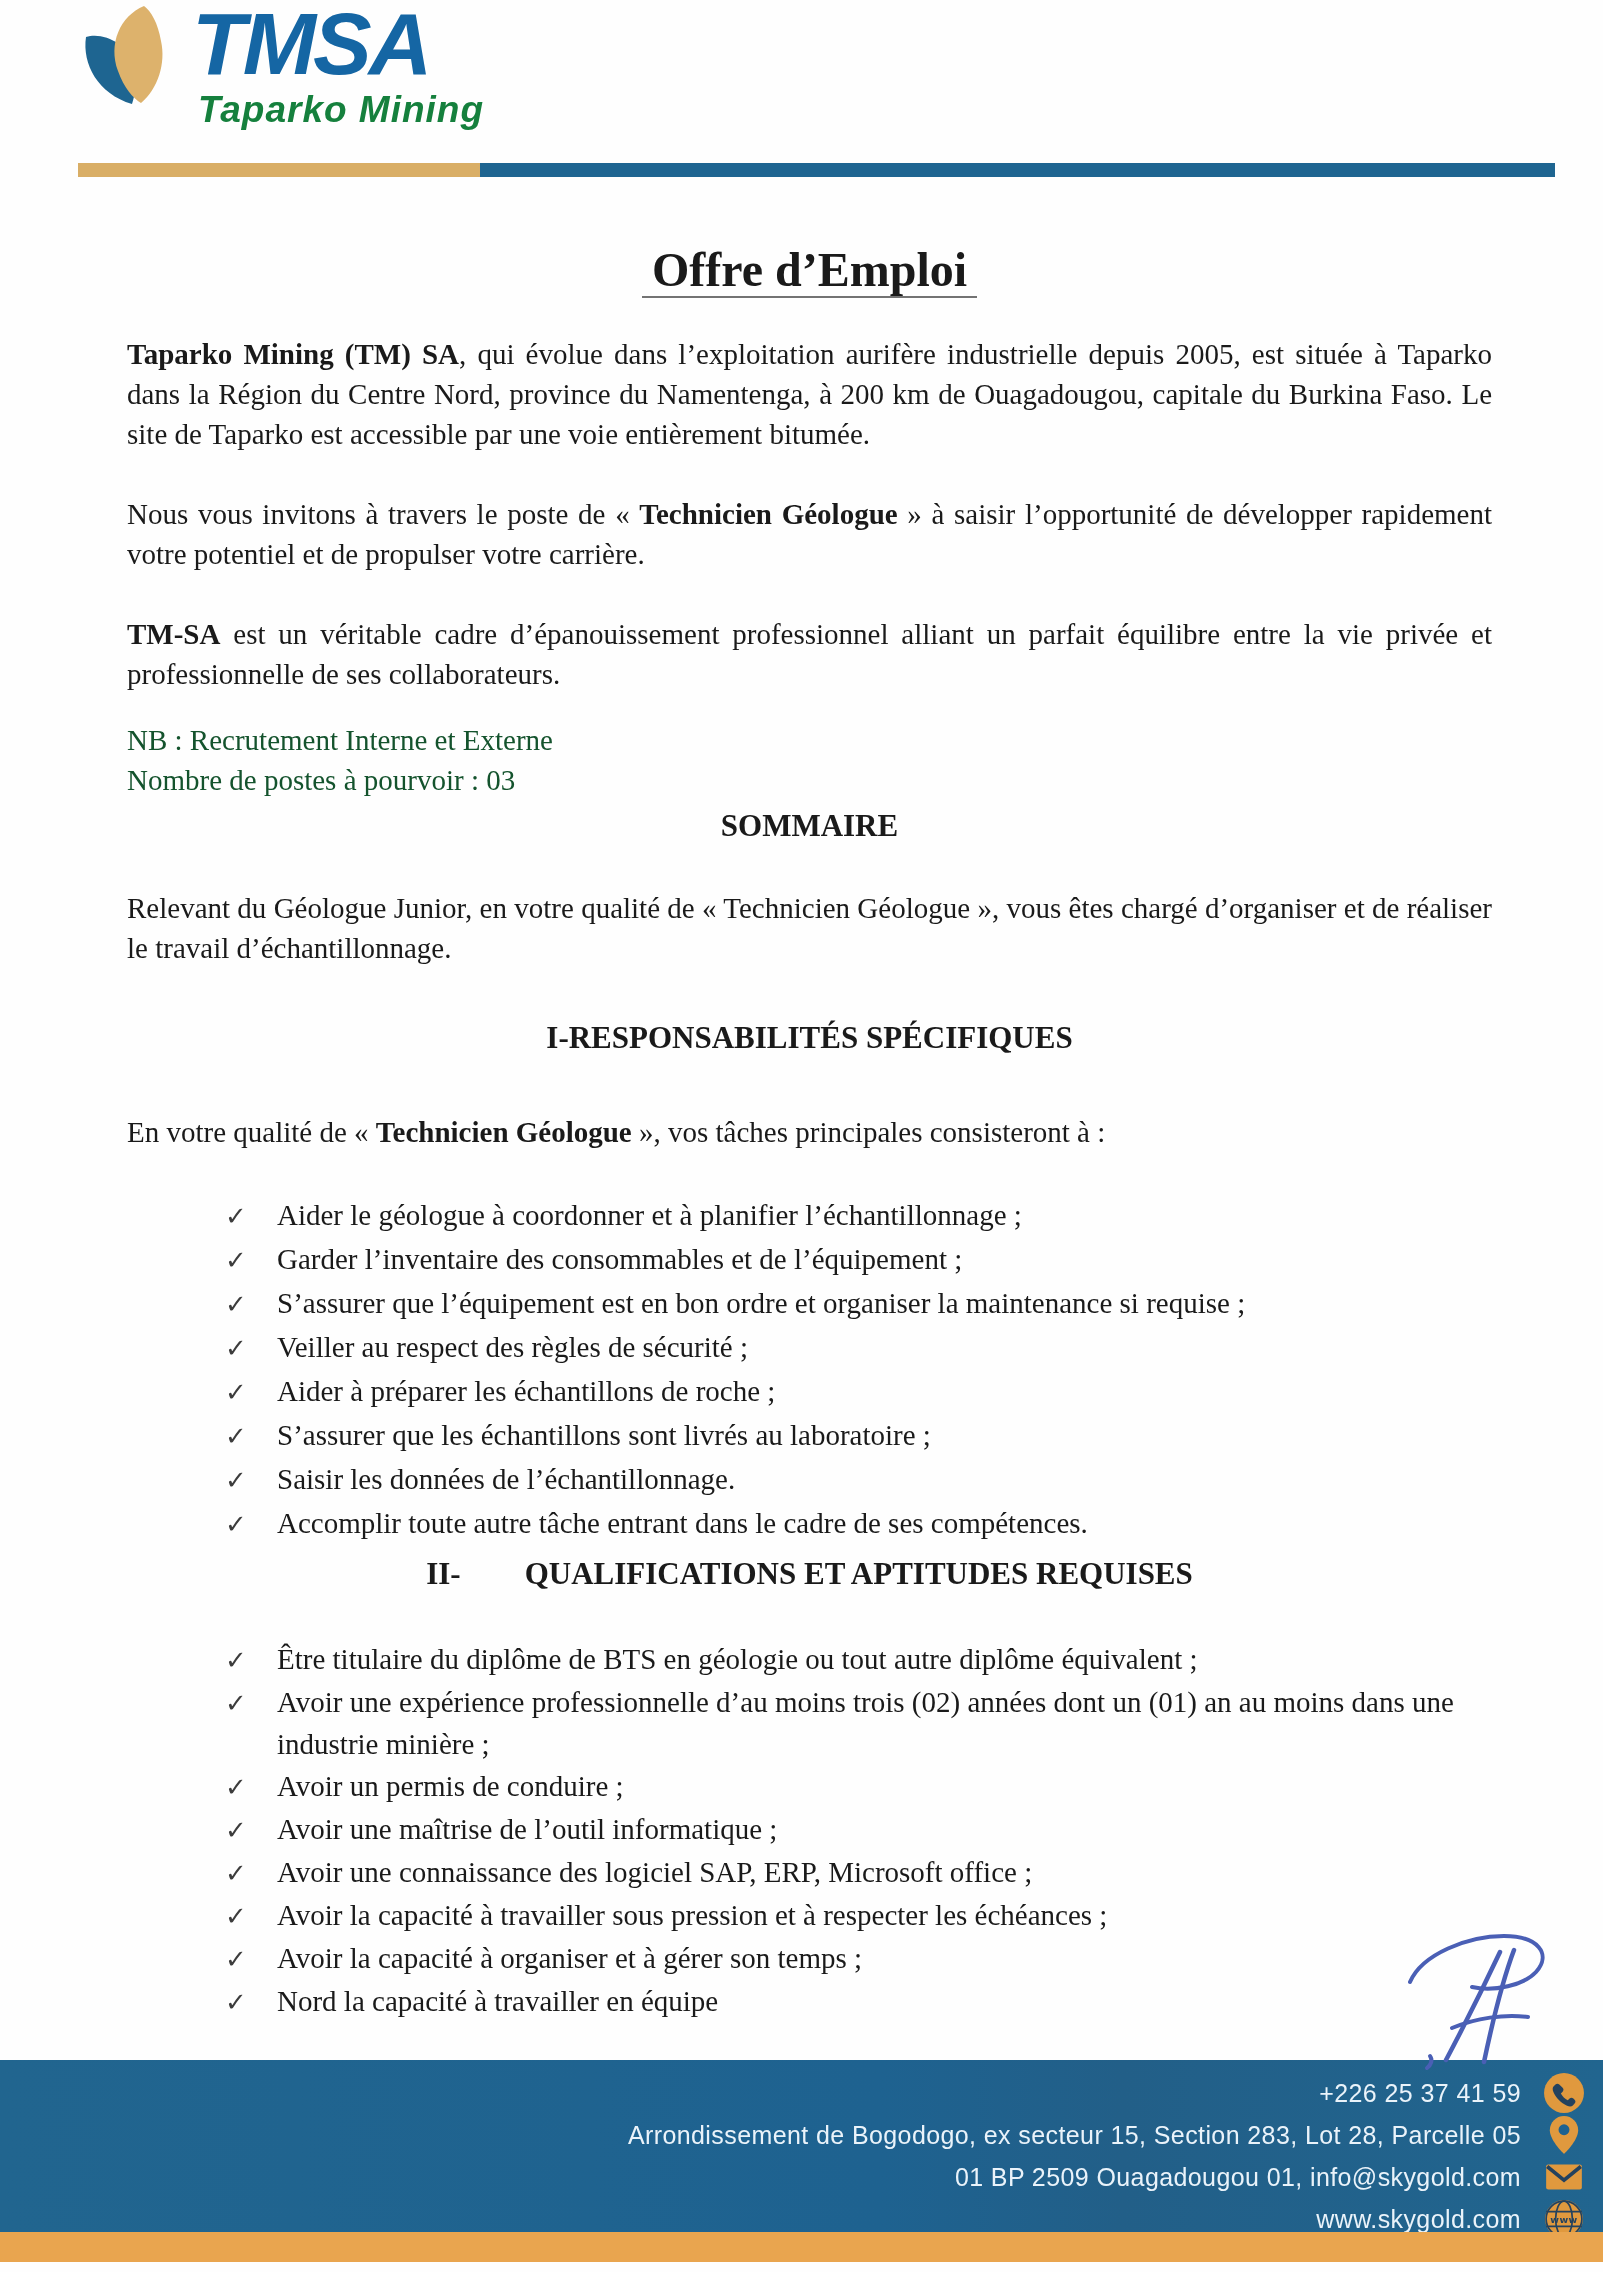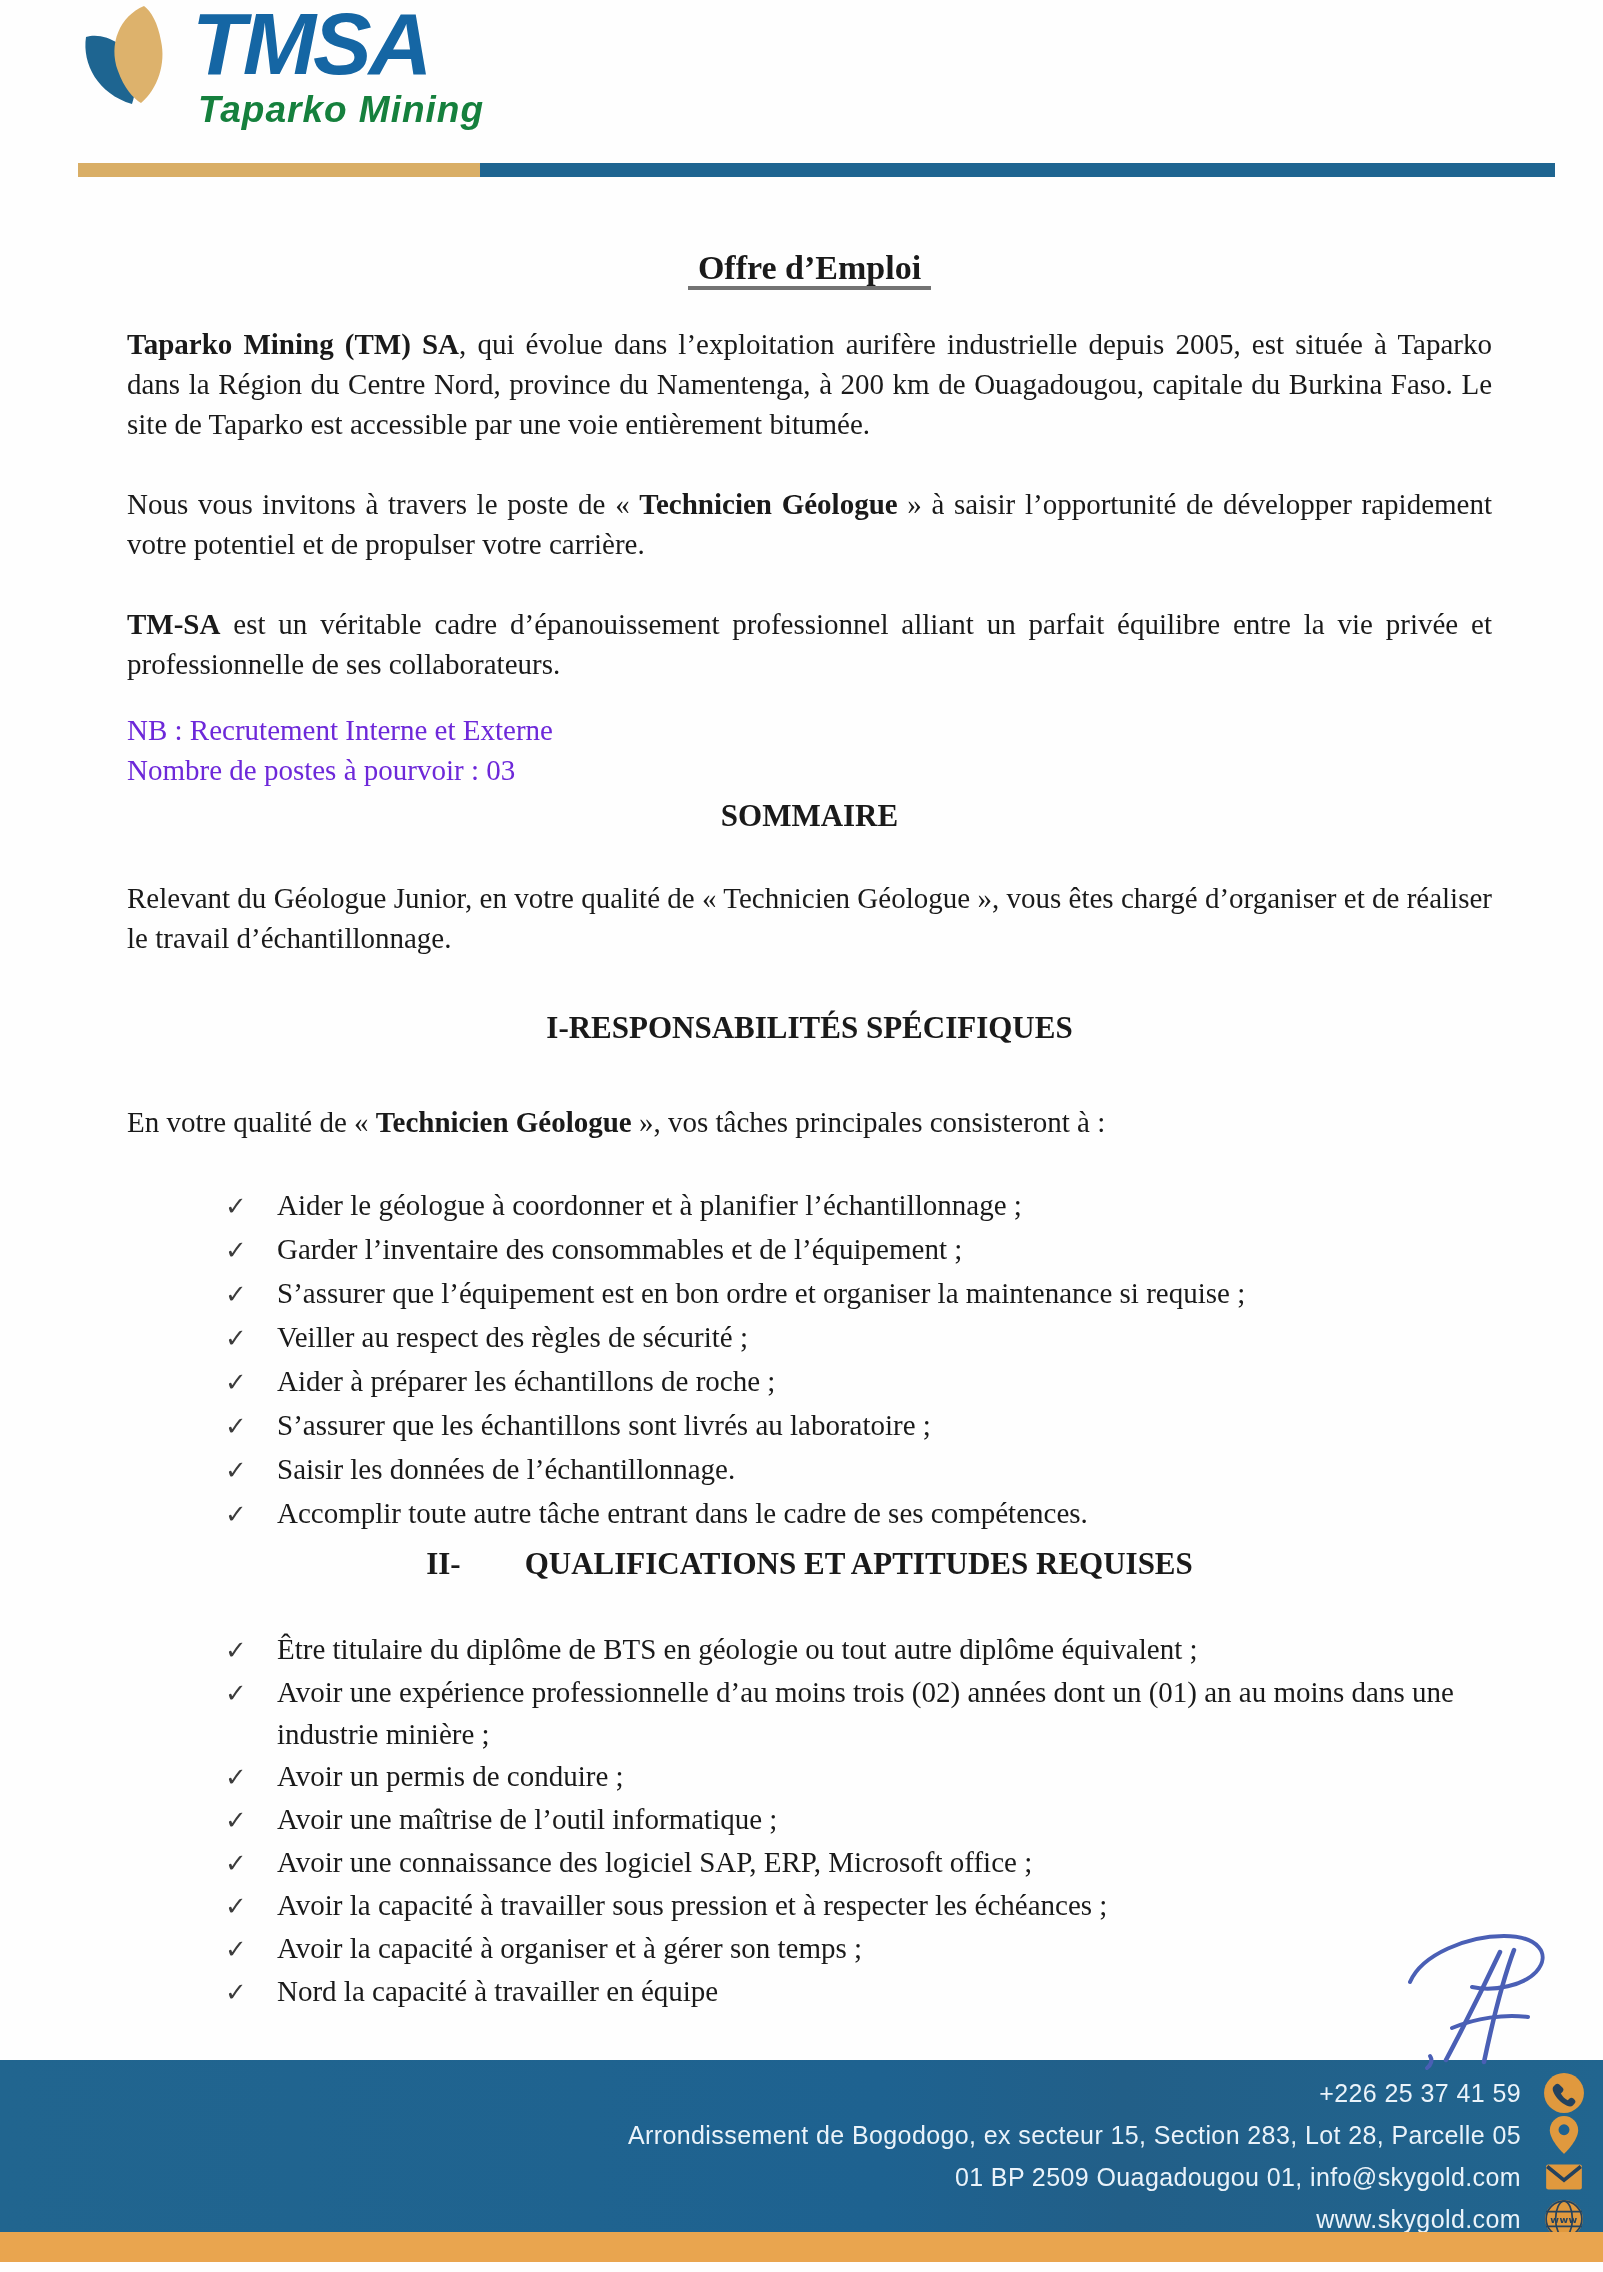--- a/index.html
+++ b/index.html
@@ -36,28 +36,28 @@
     background: linear-gradient(90deg, #d9ae66 0 27.2%, #1e6591 27.2% 100%);
   }
 
   
   .content {
     position: absolute; left: 127px; top: 240px; width: 1365px;
     font-size: 29px; line-height: 40px;
   }
   .doc-title { text-align: center; margin: 0 0 34px 0; font-weight: bold; }
   .doc-title .underlined {
-    font-size: 34px; line-height: 1.25;
-    border-bottom: 4px solid #737373; padding: 0 10px 0px;
+    font-size: 48px; line-height: 1.25;
+    border-bottom: 2px solid #737373; padding: 0 10px 0px;
   }
   .para { margin: 0; text-align: justify; }
   .p1 { margin-bottom: 40px; }
   .p2 { margin-bottom: 26px; }
   .p3 { margin-bottom: 40px; }
-  .notice { color: #6d28d9; margin: 0 0 6px 0; }
+  .notice { color: #14532d; margin: 0 0 6px 0; }
   .h-center { text-align: center; font-weight: bold; font-size: 31px; margin: 0; }
   .sommaire-h { margin-top: 6px; }
   .sommaire-p { margin-top: 42px; }
   .resp-h { margin-top: 50px; }
   .resp-intro { margin-top: 54px; }
   .qual-h { margin-top: 8px; }
   .numeral-gap { display: inline-block; width: 64px; }
 
   ul.checklist { list-style: none; margin: 0; padding: 0 0 0 98px; }
   ul.tasks { margin-top: 42px; }

